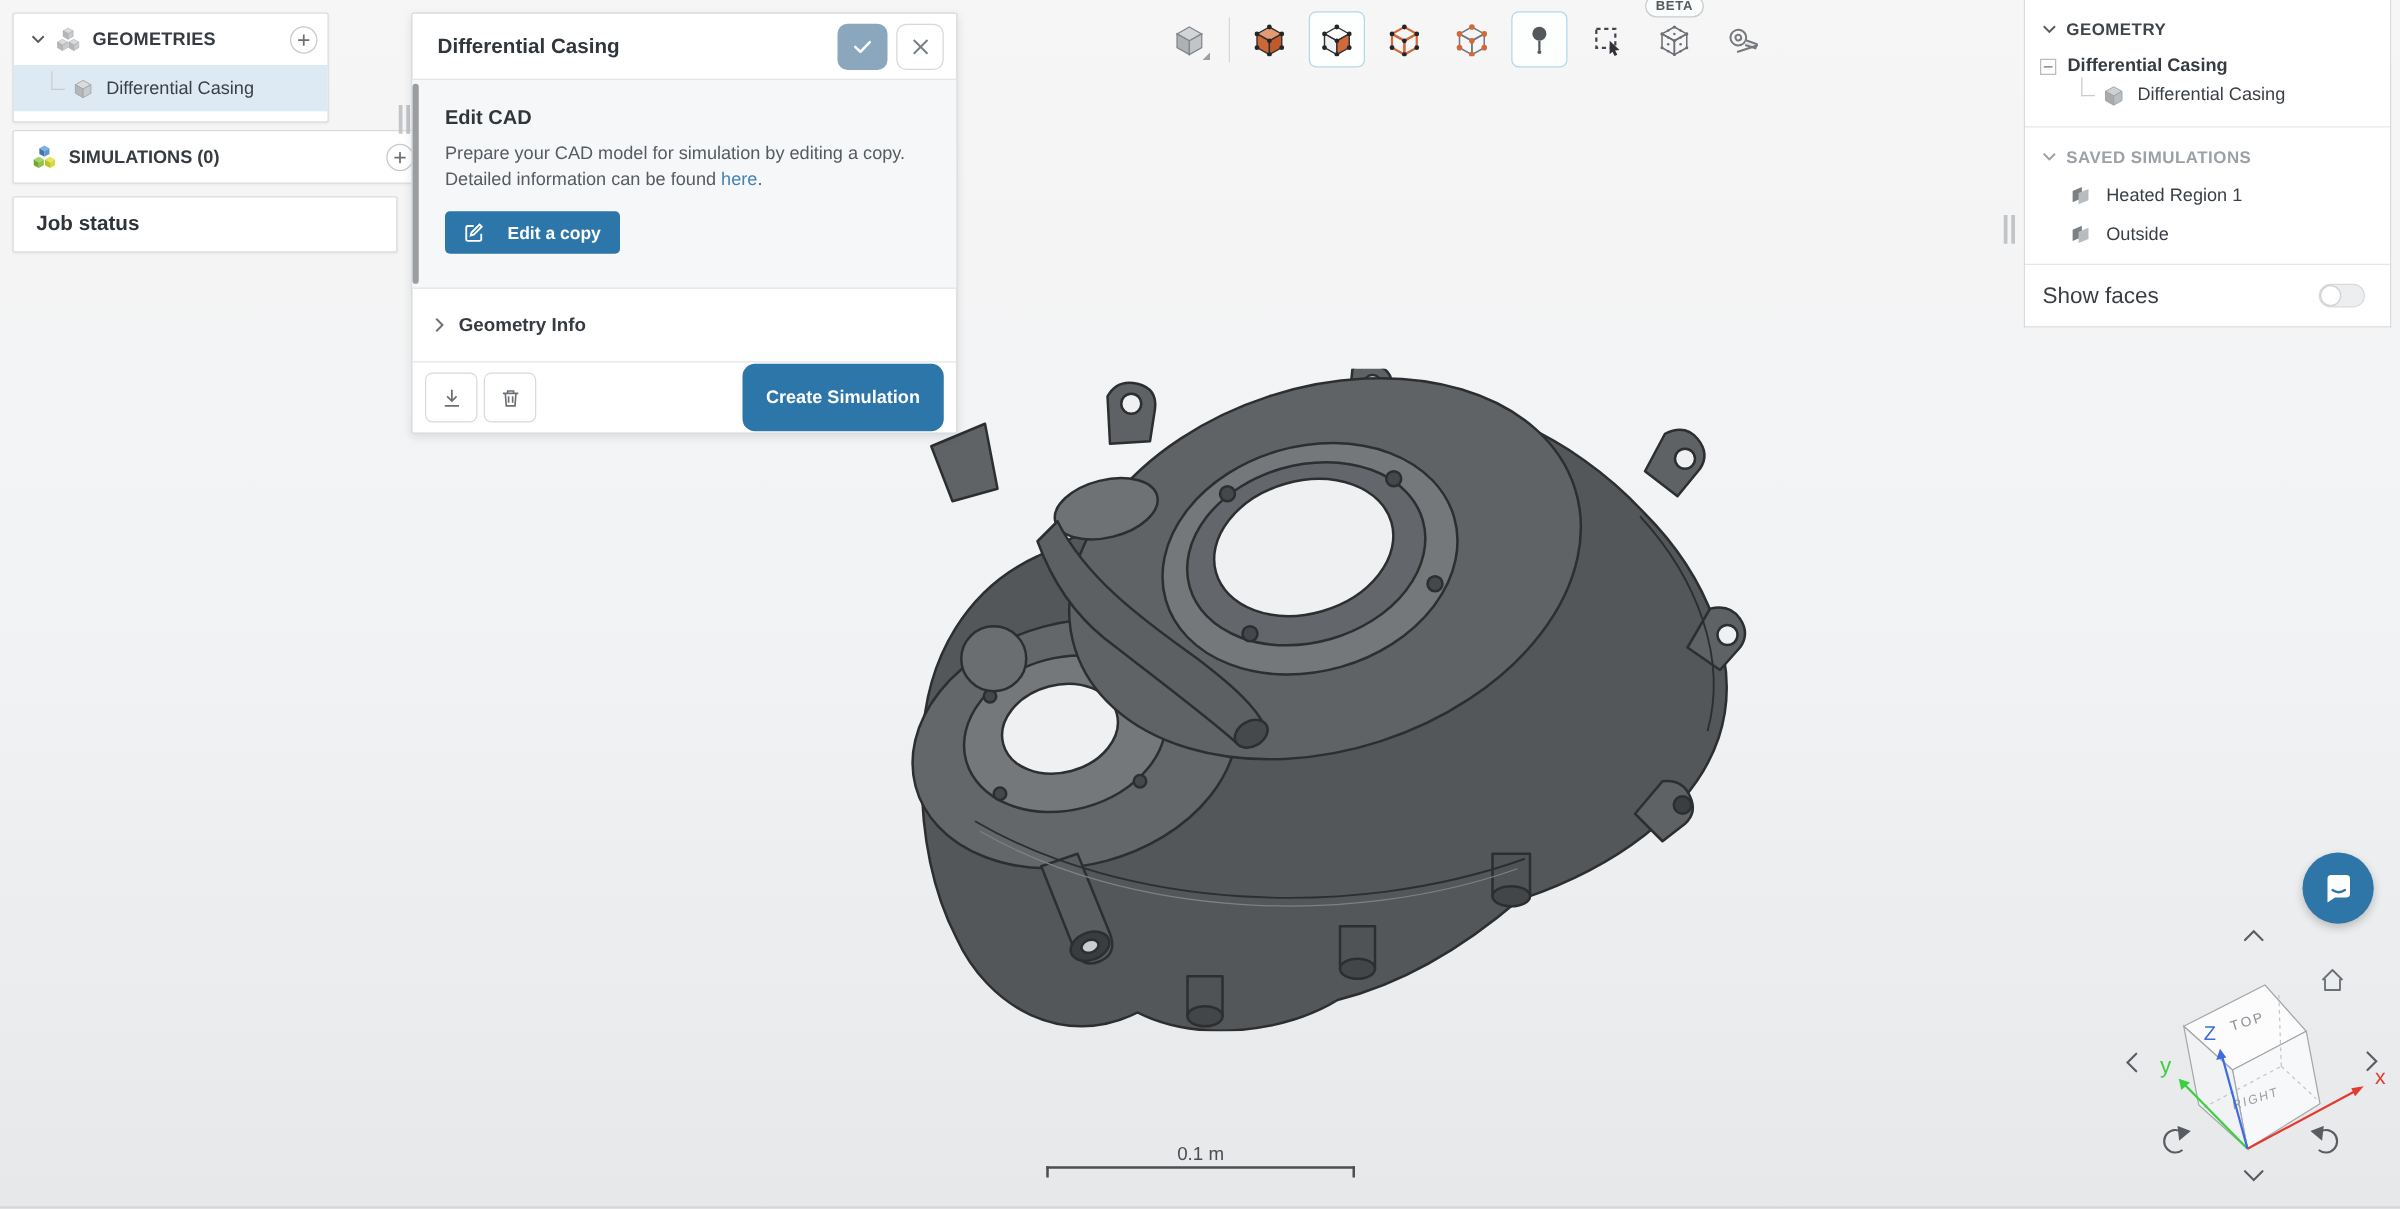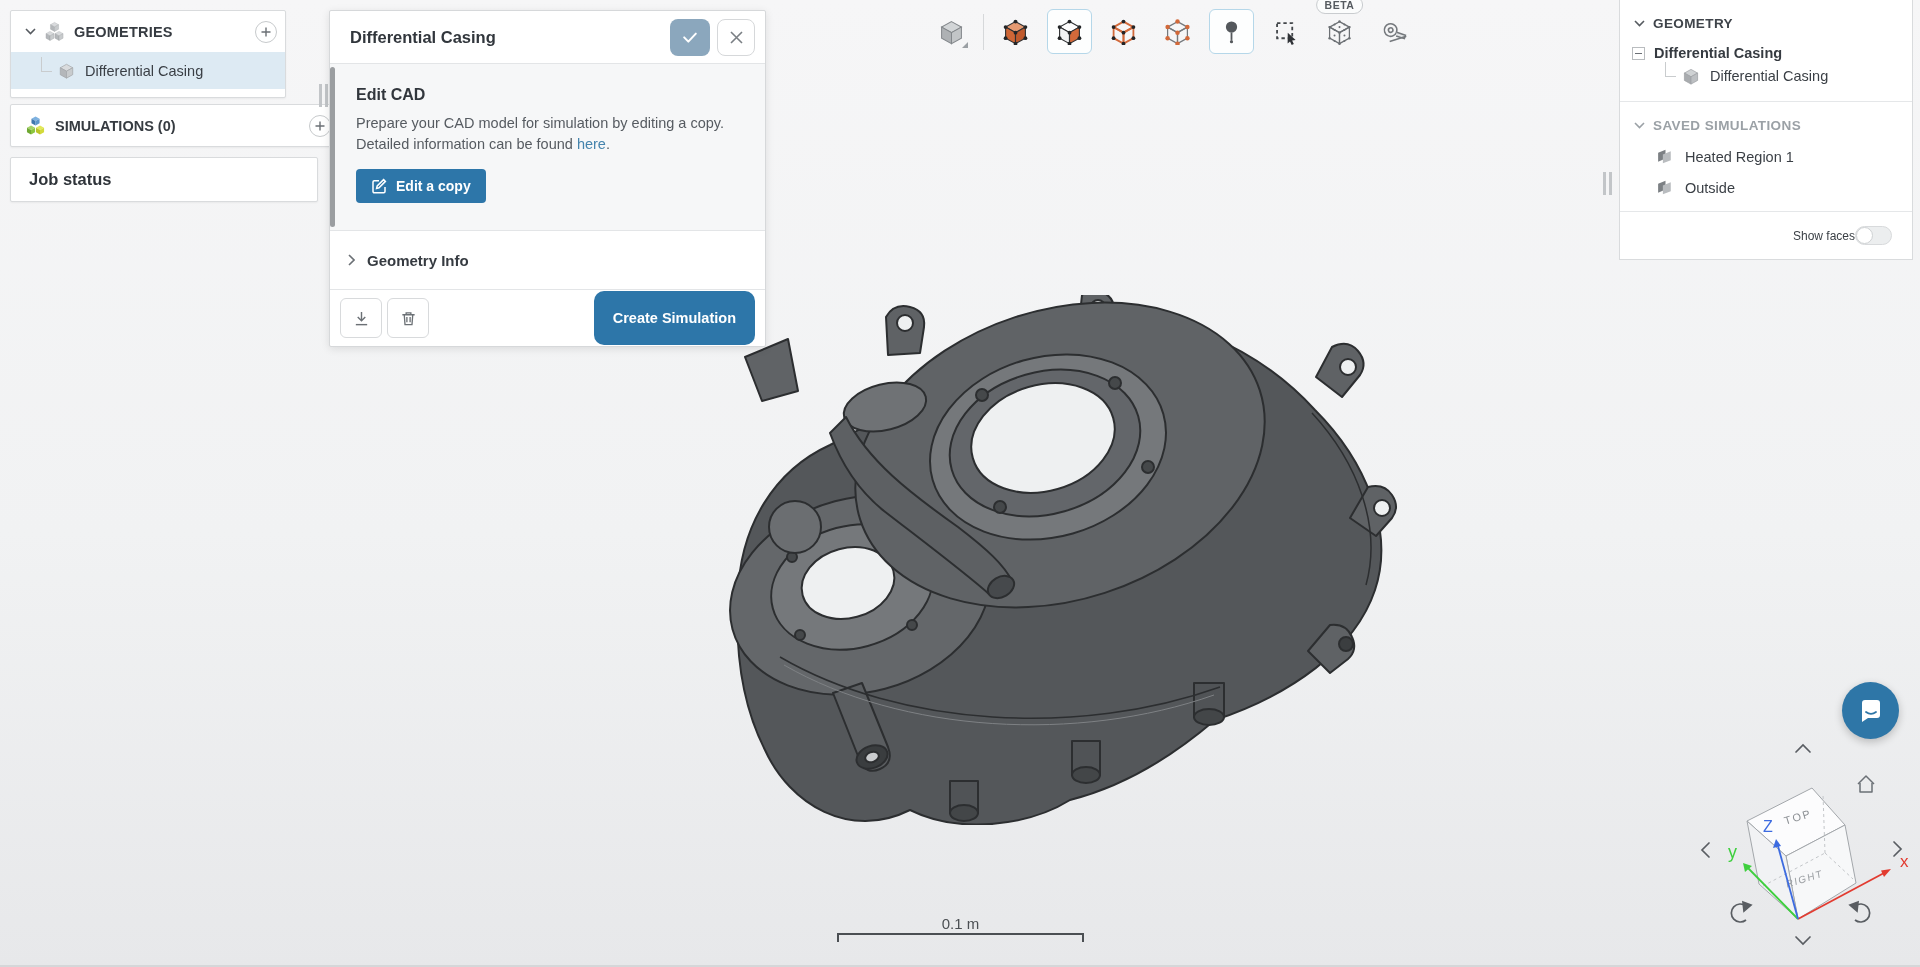--- a/index.html
+++ b/index.html
@@ -9,21 +9,21 @@
     background:linear-gradient(180deg,#f6f6f7 0%,#f1f2f3 55%,#e7e8ea 100%); }
 
   
   .abs { position:absolute; }
   .card { background:#fff; border:1px solid #d9dbdd; border-radius:2px;
           box-shadow:0 1px 2px rgba(0,0,0,.05); }
   .chev svg, .icon svg { display:block; }
 
   
   .left-col { left:10px; top:10px; width:290px; }
-  .tree-card { width:276px; }
+  .tree-card { width:253px; }
   .tree-header { height:41px; display:flex; align-items:center; padding:0 8px 0 14px; }
   .tree-header .label { font-size:14.5px; font-weight:bold; color:#363b41; letter-spacing:.2px; margin-left:9px; flex:1; }
   .plus-btn { width:22px; height:22px; border:1px solid #c7cacc; border-radius:50%;
     background:#fff; display:flex; align-items:center; justify-content:center; cursor:pointer; }
   .tree-row { height:37px; display:flex; align-items:center; padding-left:30px; }
   .tree-row.selected { background:#ddeaf3; }
   .tree-row .label { font-size:14.5px; color:#3a3f45; margin-left:10px; }
   .connector { width:11px; height:15px; margin-top:-13px;
     border-left:1px solid #c9ccce; border-bottom:1px solid #c9ccce; margin-right:6px; }
   .card-pad { height:8px; }
@@ -45,21 +45,21 @@
     display:flex; align-items:center; justify-content:center; cursor:pointer; }
   .btn-close { width:38px; height:37px; margin-left:7px; border:1px solid #d6d8da; border-radius:8px;
     background:#fff; display:flex; align-items:center; justify-content:center; cursor:pointer; }
   .dlg-body { position:relative; background:#f6f7f8; border-top:1px solid #e3e5e7;
     border-bottom:1px solid #e3e5e7; padding:22px 24px 22px 26px; height:168px; }
   .dlg-scrollbar { position:absolute; left:0; top:3px; width:5px; height:160px;
     background:#9b9ea1; border-radius:3px; }
   .dlg-body h3 { font-size:16px; font-weight:bold; color:#31363c; margin-bottom:9px; }
   .dlg-body p { font-size:14.5px; line-height:1.42; color:#565b61; width:392px; }
   .link { color:#4584ad; text-decoration:none; cursor:pointer; }
-  .btn-primary { display:inline-flex; align-items:center; gap:9px; background:#2d76a9; color:#fff;
+  .btn-primary { display:inline-flex; align-items:center; gap:19px; background:#2d76a9; color:#fff;
     font-family:inherit; font-size:14px; font-weight:bold; border:none; border-radius:4px;
     padding:9px 15px; cursor:pointer; }
   .geo-info-row { height:58px; display:flex; align-items:center; gap:12px; padding-left:18px; cursor:pointer; }
   .geo-info-row .label { font-size:15px; font-weight:bold; color:#363b41; }
   .dlg-footer { border-top:1px solid #e3e5e7; height:57px; display:flex; align-items:center; padding:0 10px; }
   .icon-btn { width:42px; height:40px; background:#fff; border:1px solid #d8dadc; border-radius:6px;
     display:flex; align-items:center; justify-content:center; cursor:pointer; }
   .icon-btn + .icon-btn { margin-left:5px; }
   .dlg-footer .spacer { flex:1; }
   .btn-create { height:54px; padding:0 19px; font-size:14.5px;border-radius:10px; }
@@ -85,21 +85,21 @@
   .rp-root-row { display:flex; align-items:center; padding:6px 0 2px 12px; cursor:pointer; }
   .expand-box { width:13px; height:13px; border:1px solid #b9bcbf; background:#fff; position:relative; }
   .expand-box::after { content:""; position:absolute; left:2px; right:2px; top:5px; height:1px; background:#6c7076; }
   .rp-root-row .label { font-size:14.5px; font-weight:bold; color:#363b41; margin-left:9px; }
   .rp-child-row { display:flex; align-items:center; padding:4px 0 8px 45px; cursor:pointer; }
   .rp-child-row .label { font-size:14.5px; color:#3a3f45; margin-left:10px; }
   .rp-divider { height:1px; background:#e5e7e9; margin-top:8px; }
   .rp-item { display:flex; align-items:center; padding:6px 0 6px 36px; cursor:pointer; }
   .rp-item .label { font-size:14.5px; color:#3a3f45; margin-left:10px; }
   .show-faces { display:flex; align-items:center; padding:14px 20px 14px 14px; }
-  .show-faces .label { flex:1; font-size:12px; color:#3a3f45;text-align:right; }
+  .show-faces .label { flex:1; font-size:18px; color:#3a3f45; }
   .toggle { width:37px; height:19px; border-radius:10px; background:#eceeef;
     border:1px solid #d8dadc; position:relative; cursor:pointer; }
   .toggle .knob { position:absolute; left:0; top:0; width:17px; height:17px; border-radius:50%;
     background:#fff; border:1px solid #cfd2d4; }
 
   
   .scalebar { left:837px; top:933px; width:247px; height:9px;
     border-top:2px solid #4b4f53; border-left:2px solid #4b4f53; border-right:2px solid #4b4f53; }
   .scalebar-label { left:837px; top:915px; width:247px; text-align:center;
     font-size:15px; color:#4b4f53; }

